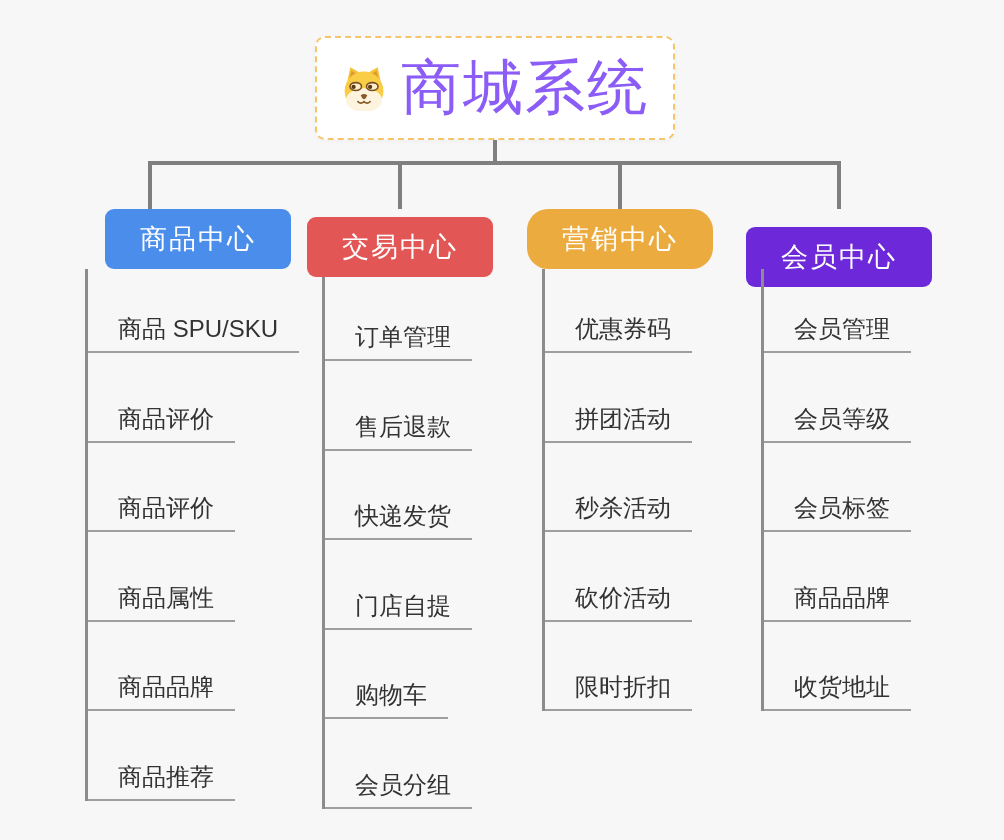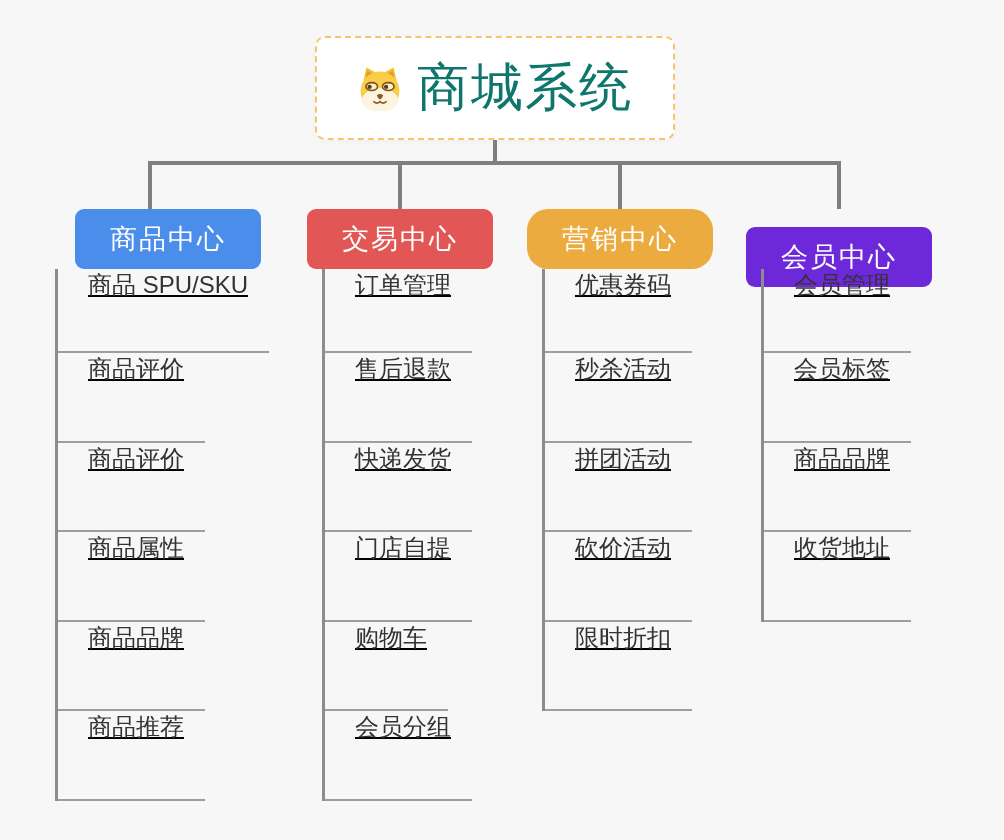--- a/index.html
+++ b/index.html
@@ -24,42 +24,42 @@
     background: #ffffff;
     border: 2px dashed #f6c46b;
     border-radius: 10px;
     display: flex;
     align-items: center;
     justify-content: center;
     gap: 14px;
     box-shadow: 0 1px 4px rgba(0,0,0,0.04);
   }
   .root-title {
-    font-size: 52px;
+    font-size: 60px;
     font-weight: 500;
-    color: #0f766e;
+    color: #8b5cf6;
     letter-spacing: 2px;
     white-space: nowrap;
   }
   .dog-icon { width: 46px; height: 46px; display: block; }
 
   
   .conn { position: absolute; background: #7f7f7f; }
   .conn-root-stub { left: 493px; top: 140px; width: 4px; height: 25px; }
   .conn-bus       { left: 148px; top: 161px; width: 693px; height: 4px; }
   .conn-drop      { top: 161px; width: 4px; height: 48px; }
   .conn-drop-1 { left: 148px; }
   .conn-drop-2 { left: 398px; }
   .conn-drop-3 { left: 618px; }
   .conn-drop-4 { left: 837px; }
 
   
   .branch { position: absolute; top: 209px; width: 186px; }
-  .branch-1 { left: 40px; padding-left: 35px; }
-  .branch-2 { left: 307px; }
+  .branch-1 { left: 70px; padding-left: 35px; }
+  .branch-2 { left: 307px; margin-top: 8px; }
   .branch-3 { left: 527px; }
   .branch-4 { left: 746px; }
 
   .branch-box {
     width: 186px; height: 60px;
     border-radius: 9px;
     display: flex;
     align-items: center;
     justify-content: center;
     color: #ffffff;
@@ -71,21 +71,21 @@
 
   .col {
     position: absolute;
     left: 15px; top: 60px;
     border-left: 3px solid #8c8c8c;
     white-space: nowrap;
   }
   .item {
     height: 89.5px;
     display: flex;
-    text-decoration: underline;
+    align-items: flex-end;
   }
   .item:first-child { height: 84px; }
   .item-node {
     display: inline-block;
     padding: 0 21px 6px 30px;
     border-bottom: 2px solid #9e9e9e;
     font-size: 24px;
     color: #333333;
     cursor: pointer;
     white-space: nowrap;
@@ -169,41 +169,44 @@
     </div>
   </div>
 
   <div class="branch branch-3">
     <div class="branch-box" style="background-color: rgb(235, 171, 63); border-radius: 21px;">营销中心</div>
     <div class="col">
       <div class="item">
           <span class="item-node">优惠券码</span>
         </div>
       <div class="item">
+          <span class="item-node">拼团活动</span>
+        </div>
+      <div class="item">
           <span class="item-node">秒杀活动</span>
-        </div>
-      <div class="item">
-          <span class="item-node">拼团活动</span>
         </div>
       <div class="item">
           <span class="item-node">砍价活动</span>
         </div>
       <div class="item">
           <span class="item-node">限时折扣</span>
         </div>
     </div>
   </div>
 
   <div class="branch branch-4">
     <div class="branch-box" style="background-color: #6d28d9; margin-top: 18px;">会员中心</div>
     <div class="col">
       <div class="item">
           <span class="item-node">会员管理</span>
         </div>
       <div class="item">
+          <span class="item-node">会员等级</span>
+        </div>
+      <div class="item">
           <span class="item-node">会员标签</span>
         </div>
       <div class="item">
           <span class="item-node">商品品牌</span>
         </div>
       <div class="item">
           <span class="item-node">收货地址</span>
         </div>
     </div>
   </div>

